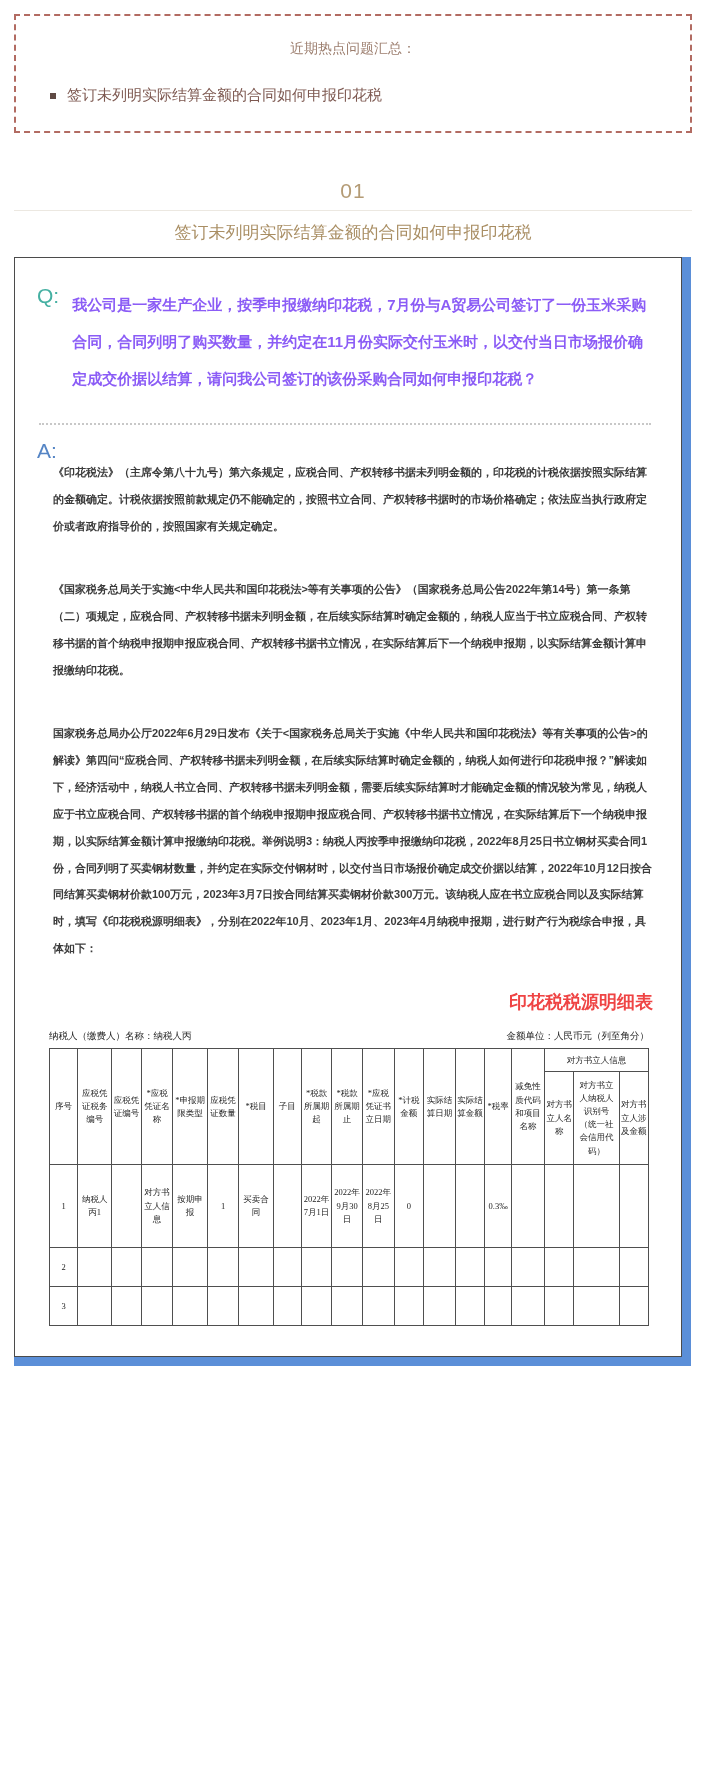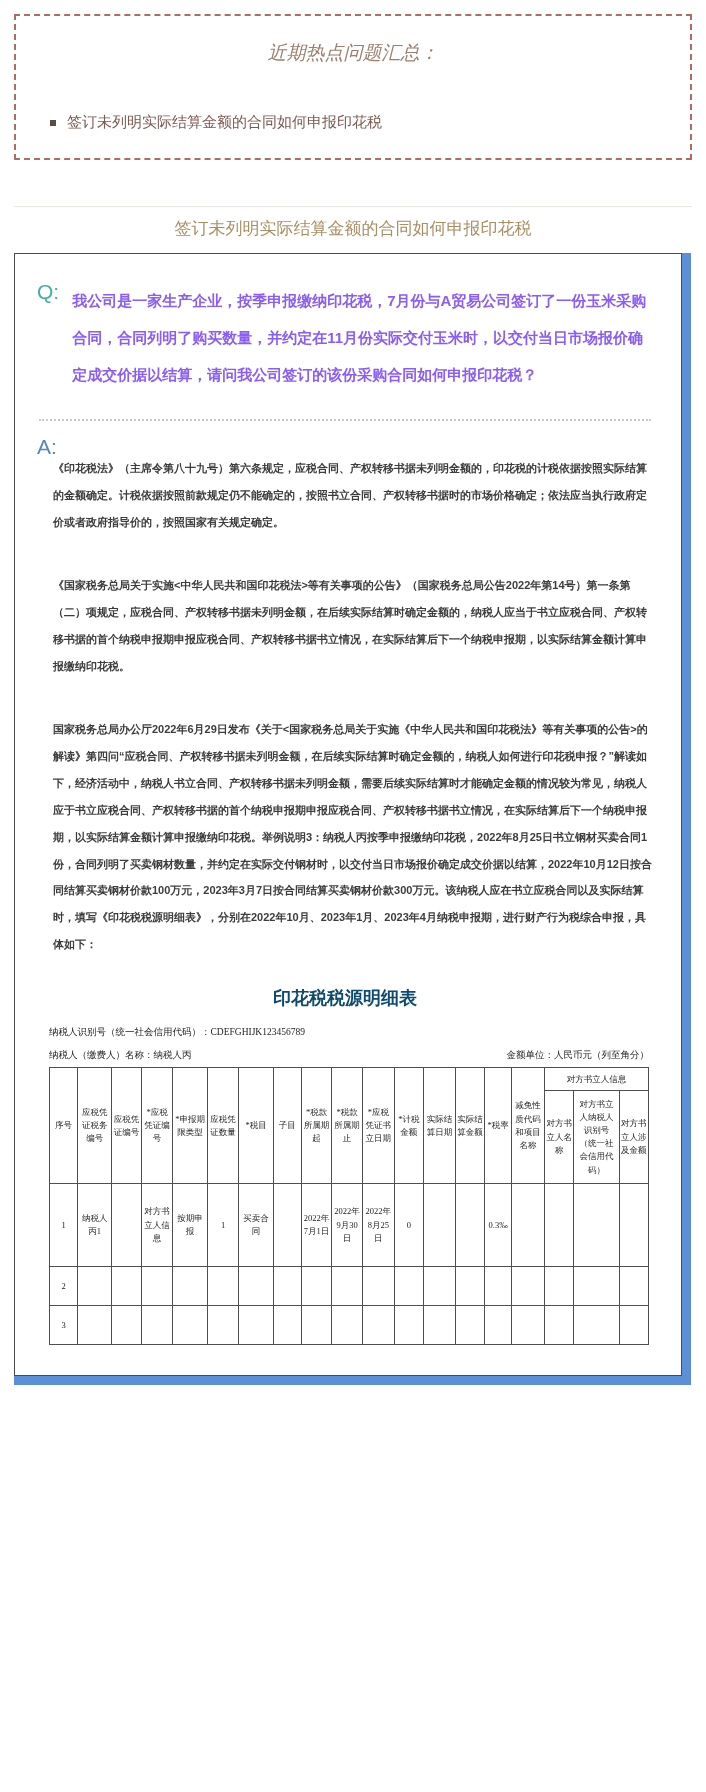--- a/index.html
+++ b/index.html
@@ -12,23 +12,22 @@
 
   
   .hot-box {
     margin:14px 14px 0 14px;
     border:2px dashed #b26b62;
     padding:20px 34px 24px 34px;
   }
   .hot-title {
     text-align:center;
     color:#9c7e6e;
-    font-size:19px;
-    margin:4px 0 47px 0;
-    font-style:italic;
+    font-size:14px;
+    margin:4px 0 28px 0;
   }
   .hot-list { }
   .hot-item {
     display:flex;
     align-items:flex-start;
     color:#7d5850;
     font-size:15px;
     margin:0 0 17px 0;
   }
   .hot-item:last-child { margin-bottom:2px; }
@@ -101,24 +100,24 @@
     line-height:2.45;
     font-weight:600;
     color:#3c3c3c;
     margin:0 0 36px 16px;
   }
   .answer p:last-child { margin-bottom:28px; }
 
   
   .tbl-section { margin-top:26px; }
   .tbl-title {
-    text-align:center;
+    text-align:right;
     font-size:18px;
     font-weight:700;
-    color:#0c4a6e;
+    color:#ef4444;
     margin:0 0 16px 0;
     font-family:"Liberation Sans","DejaVu Sans",sans-serif;
   }
   .tbl-meta1, .tbl-meta2 {
     font-family:"Liberation Serif","DejaVu Serif",serif;
     font-size:9.5px;
     color:#222;
     margin:0 4px 0 12px;
   }
   .tbl-meta1 { margin-bottom:10px; }
@@ -154,20 +153,21 @@
   <div class="hot-title">近期热点问题汇总：</div>
   <div class="hot-list">
     <div class="hot-item">
       <span class="hot-bullet"></span>
       <span>签订未列明实际结算金额的合同如何申报印花税</span>
     </div>
   </div>
 </div>
 
 <div class="section-head">
+  <div class="section-number">01</div>
   <hr class="section-line">
   <h1 class="section-title">签订未列明实际结算金额的合同如何申报印花税</h1>
 </div>
 
 <div class="qa-wrap">
   <div class="qa-box">
 
     <div class="q-row">
       <span class="q-label">Q:</span>
       <div class="q-text">我公司是一家生产企业，按季申报缴纳印花税，7月份与A贸易公司签订了一份玉米采购合同，合同列明了购买数量，并约定在11月份实际交付玉米时，以交付当日市场报价确定成交价据以结算，请问我公司签订的该份采购合同如何申报印花税？</div>
@@ -179,21 +179,20 @@
       <div class="a-label">A:</div>
       <div class="answer">
         <p>《印花税法》（主席令第八十九号）第六条规定，应税合同、产权转移书据未列明金额的，印花税的计税依据按照实际结算的金额确定。计税依据按照前款规定仍不能确定的，按照书立合同、产权转移书据时的市场价格确定；依法应当执行政府定价或者政府指导价的，按照国家有关规定确定。</p>
         <p>《国家税务总局关于实施&lt;中华人民共和国印花税法&gt;等有关事项的公告》（国家税务总局公告2022年第14号）第一条第（二）项规定，应税合同、产权转移书据未列明金额，在后续实际结算时确定金额的，纳税人应当于书立应税合同、产权转移书据的首个纳税申报期申报应税合同、产权转移书据书立情况，在实际结算后下一个纳税申报期，以实际结算金额计算申报缴纳印花税。</p>
         <p>国家税务总局办公厅2022年6月29日发布《关于&lt;国家税务总局关于实施《中华人民共和国印花税法》等有关事项的公告&gt;的解读》第四问“应税合同、产权转移书据未列明金额，在后续实际结算时确定金额的，纳税人如何进行印花税申报？”解读如下，经济活动中，纳税人书立合同、产权转移书据未列明金额，需要后续实际结算时才能确定金额的情况较为常见，纳税人应于书立应税合同、产权转移书据的首个纳税申报期申报应税合同、产权转移书据书立情况，在实际结算后下一个纳税申报期，以实际结算金额计算申报缴纳印花税。举例说明3：纳税人丙按季申报缴纳印花税，2022年8月25日书立钢材买卖合同1份，合同列明了买卖钢材数量，并约定在实际交付钢材时，以交付当日市场报价确定成交价据以结算，2022年10月12日按合同结算买卖钢材价款100万元，2023年3月7日按合同结算买卖钢材价款300万元。该纳税人应在书立应税合同以及实际结算时，填写《印花税税源明细表》，分别在2022年10月、2023年1月、2023年4月纳税申报期，进行财产行为税综合申报，具体如下：</p>
       </div>
     </div>
 
     <section class="tbl-section">
       <h2 class="tbl-title">印花税税源明细表</h2>
-      <div class="tbl-meta1">纳税人识别号（统一社会信用代码）：CDEFGHIJK123456789</div>
       <div class="tbl-meta2">
         <span>纳税人（缴费人）名称：纳税人丙</span>
         <span>金额单位：人民币元（列至角分）</span>
       </div>
       <div class="tbl-host">
           <table>
             <colgroup>
               <col style="width: 4.6%;">
               <col style="width: 5.6%;">
               <col style="width: 4.8%;">
@@ -212,21 +211,21 @@
               <col style="width: 5.4%;">
               <col style="width: 4.8%;">
               <col style="width: 7.4%;">
               <col style="width: 4.8%;">
             </colgroup>
             <thead>
               <tr class="group-row">
                 <th rowspan="2">序号</th>
                 <th rowspan="2">应税凭证税务编号</th>
                 <th rowspan="2">应税凭证编号</th>
-                <th rowspan="2">*应税凭证编号</th>
+                <th rowspan="2">*应税凭证名称</th>
                 <th rowspan="2">*申报期限类型</th>
                 <th rowspan="2">应税凭证数量</th>
                 <th rowspan="2">*税目</th>
                 <th rowspan="2">子目</th>
                 <th rowspan="2">*税款所属期起</th>
                 <th rowspan="2">*税款所属期止</th>
                 <th rowspan="2">*应税凭证书立日期</th>
                 <th rowspan="2">*计税金额</th>
                 <th rowspan="2">实际结算日期</th>
                 <th rowspan="2">实际结算金额</th>

